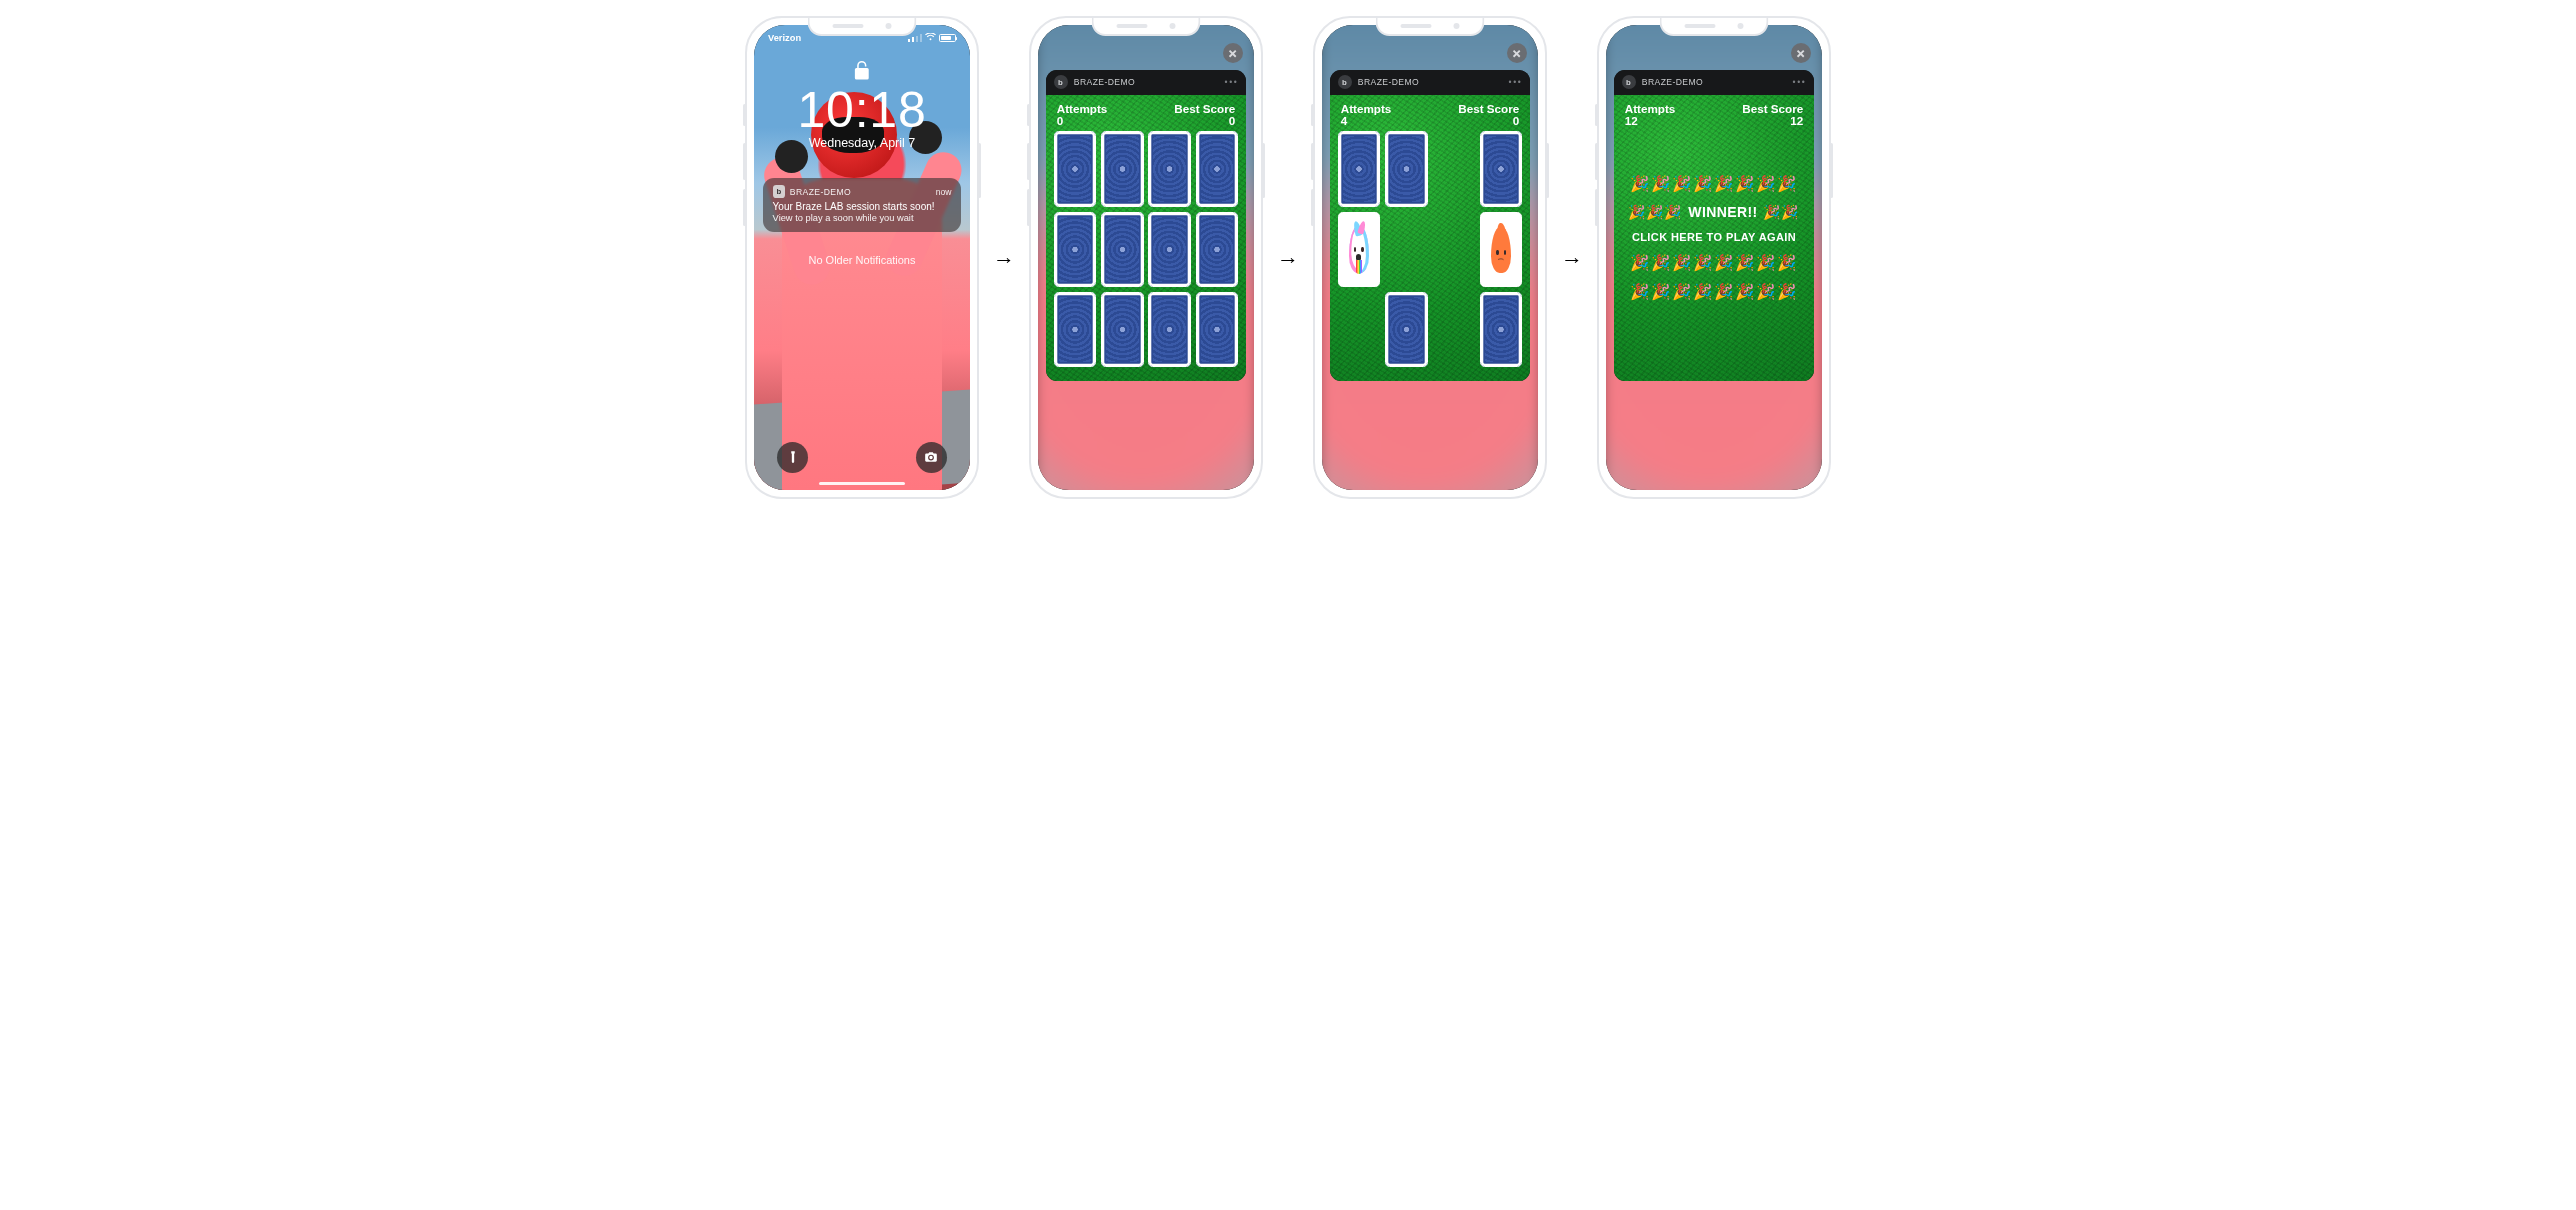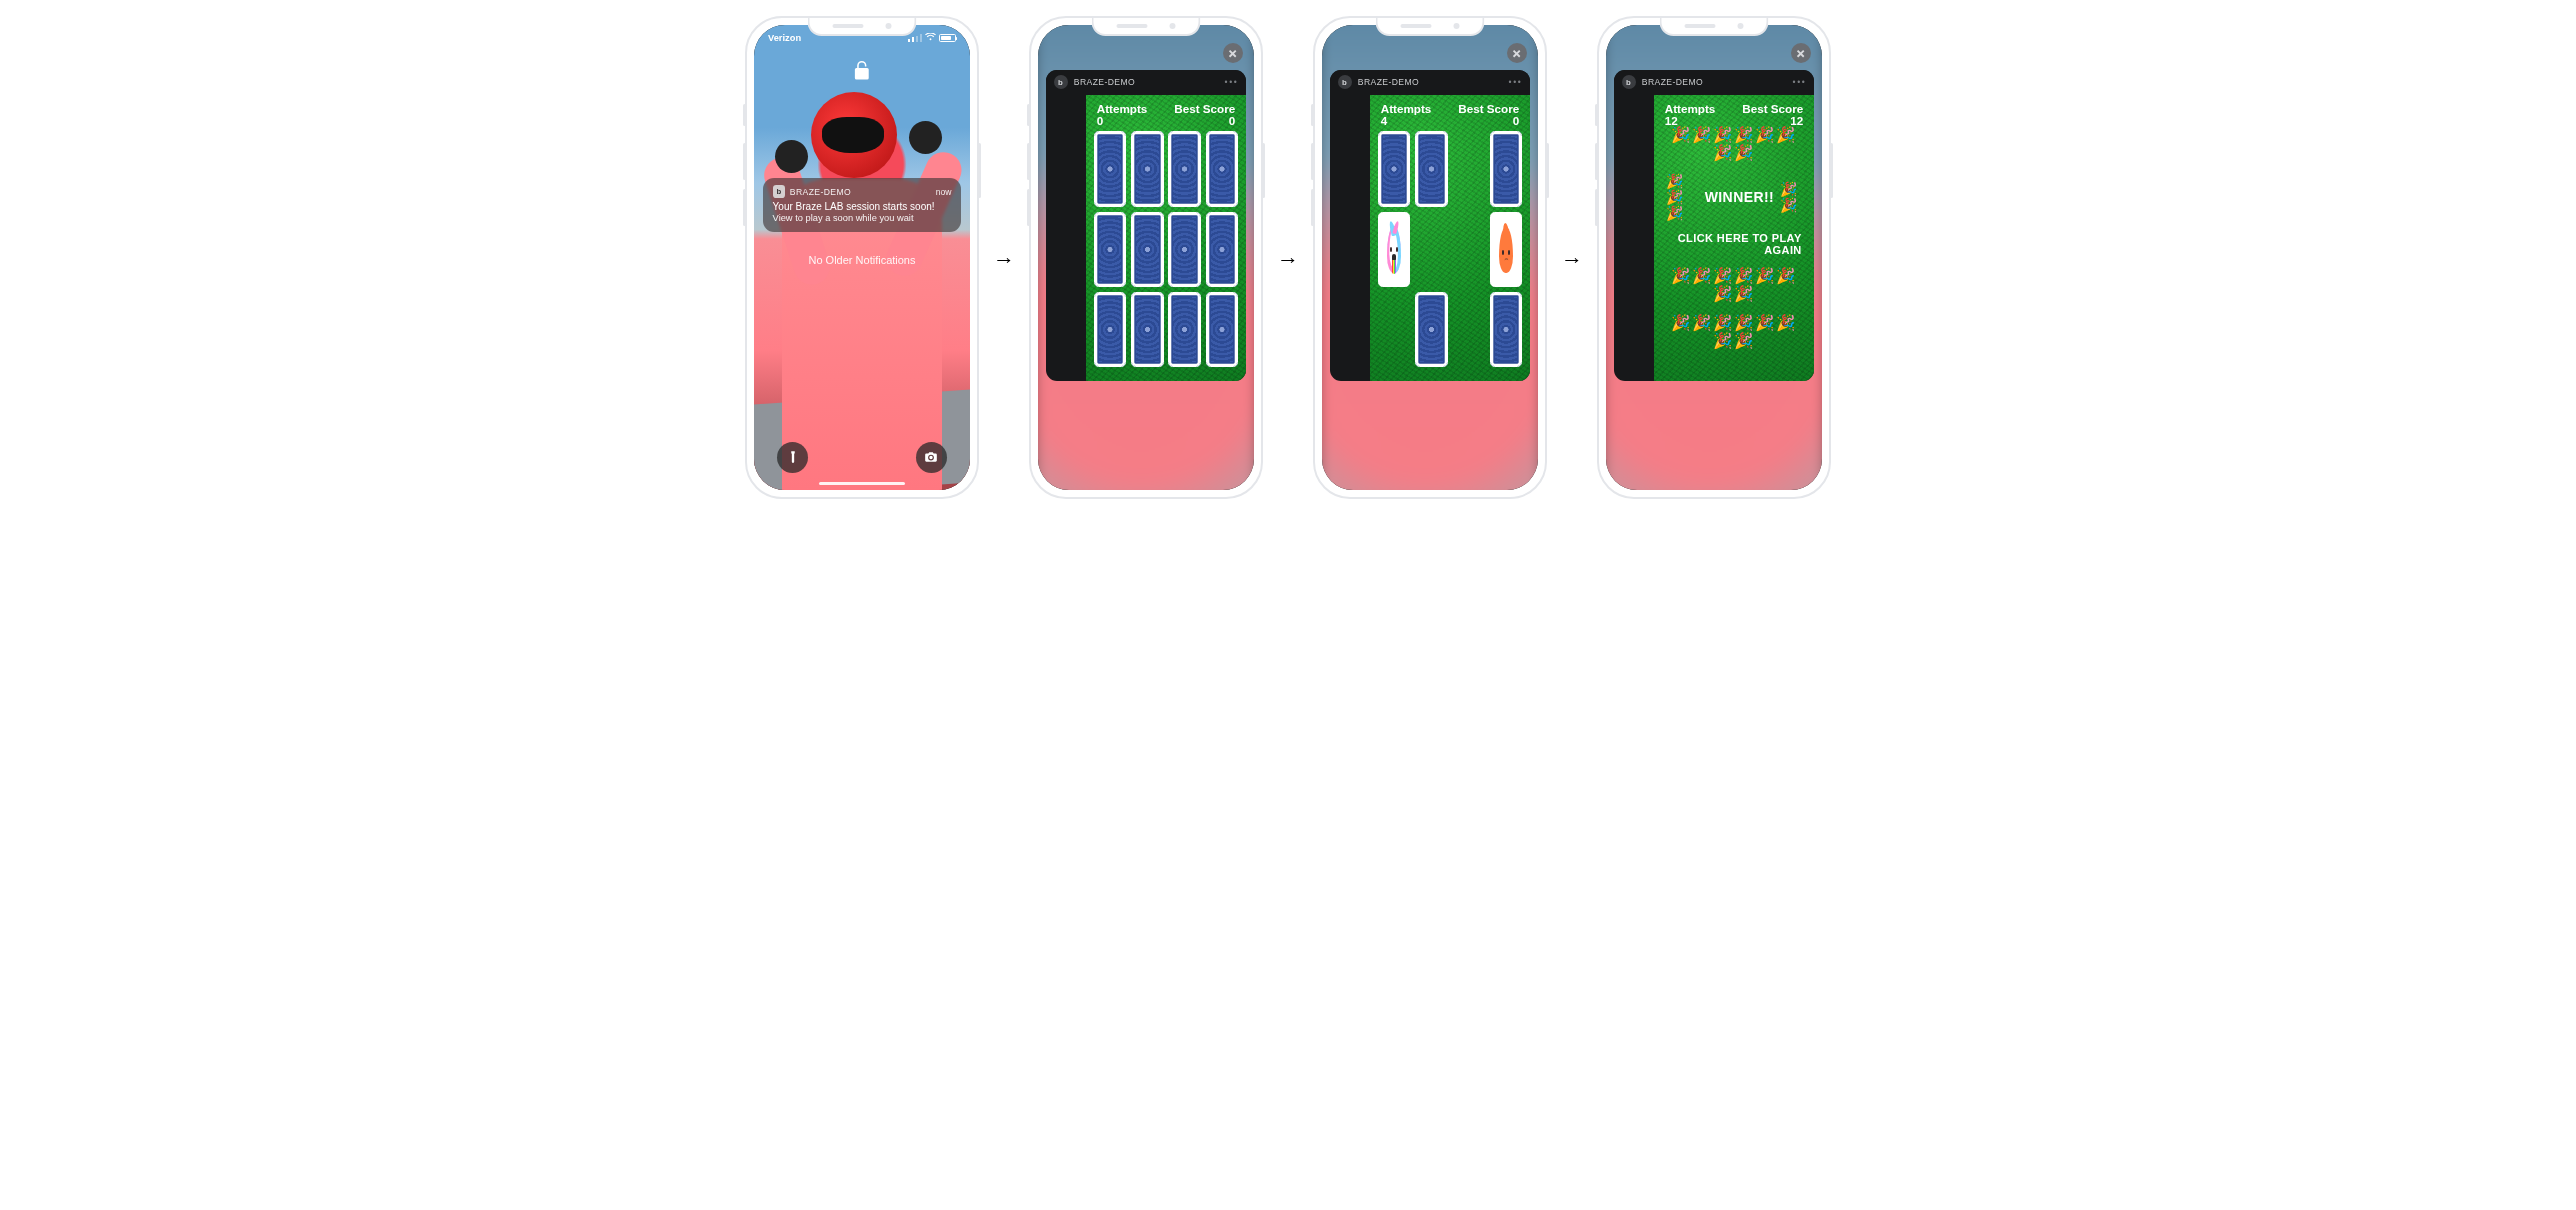--- a/index.html
+++ b/index.html
@@ -199,21 +199,20 @@
     display:flex; align-items:center; justify-content:center; color:#d0d2d5; font-size:7.8px; font-weight:700;
   }
   .sheet-header .more { margin-left:auto; letter-spacing:1.6px; color:#7b7e83;}
   .grass {
     flex:1; position:relative; padding:7.8px 7.8px 9.3px;
     background:
       repeating-linear-gradient(32deg, rgba(0,0,0,.10) 0 1.6px, transparent 1.6px 3.9px),
       repeating-linear-gradient(-48deg, rgba(0,0,0,.10) 0 1.6px, transparent 1.6px 4.7px),
       radial-gradient(circle at 30% 20%, #2dbb3a, #159327 60%, #0f7b20);
     color:#fff;
-    margin-left:40px;
   }
   .scorebar { display:flex; justify-content:space-between; padding:0 3.1px 4.7px;}
   .scorebar .col { text-align:center; }
   .scorebar .label { font-size:11.7px; font-weight:700;}
   .scorebar .val { font-size:11.7px; font-weight:700; margin-top:-1.6px;}
   .scorebar .right { text-align:right;}
   .scorebar .left { text-align:left;}
 
   .grid4 {
     display:grid; grid-template-columns:repeat(4,1fr); grid-template-rows:repeat(3,1fr);
@@ -329,20 +328,24 @@
           </span>
           <span class="batt-ic"></span>
         </div>
       </div>
 
       <div class="lock-icon-wrap">
         <svg viewBox="0 0 20 26">
             <path d="M6 9V6a4 4 0 118 0v1h2V6a6 6 0 10-12 0v3H3a2 2 0 00-2 2v11a2 2 0 002 2h14a2 2 0 002-2V11a2 2 0 00-2-2H6z"></path>
           </svg>
       </div>
+      <div class="clock">
+        <div class="time">10:18</div>
+        <div class="date">Wednesday, April 7</div>
+      </div>
 
       <div class="notif">
         <div class="notif-head">
           <span class="app-ic">
               <span>b</span>
             </span>
           <span class="app-name">BRAZE-DEMO</span>
           <span class="when">now</span>
         </div>
         <div class="notif-title">Your Braze LAB session starts soon!</div>

